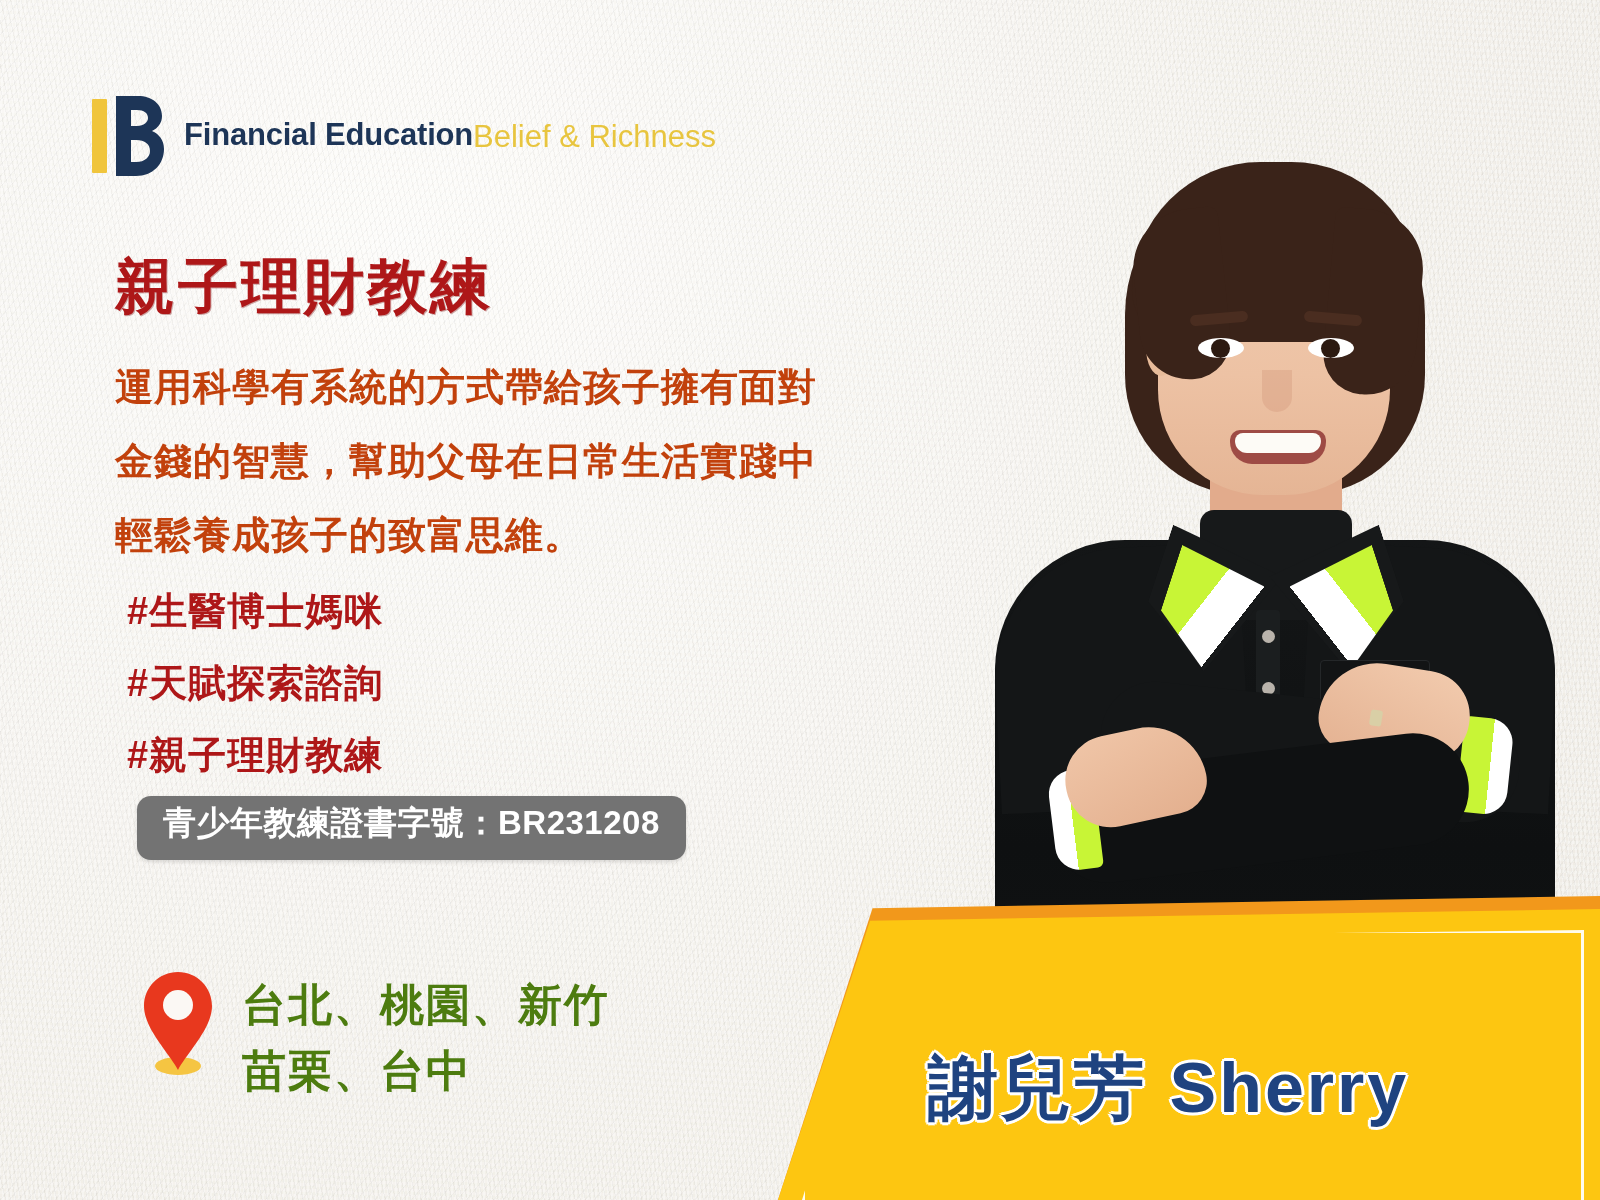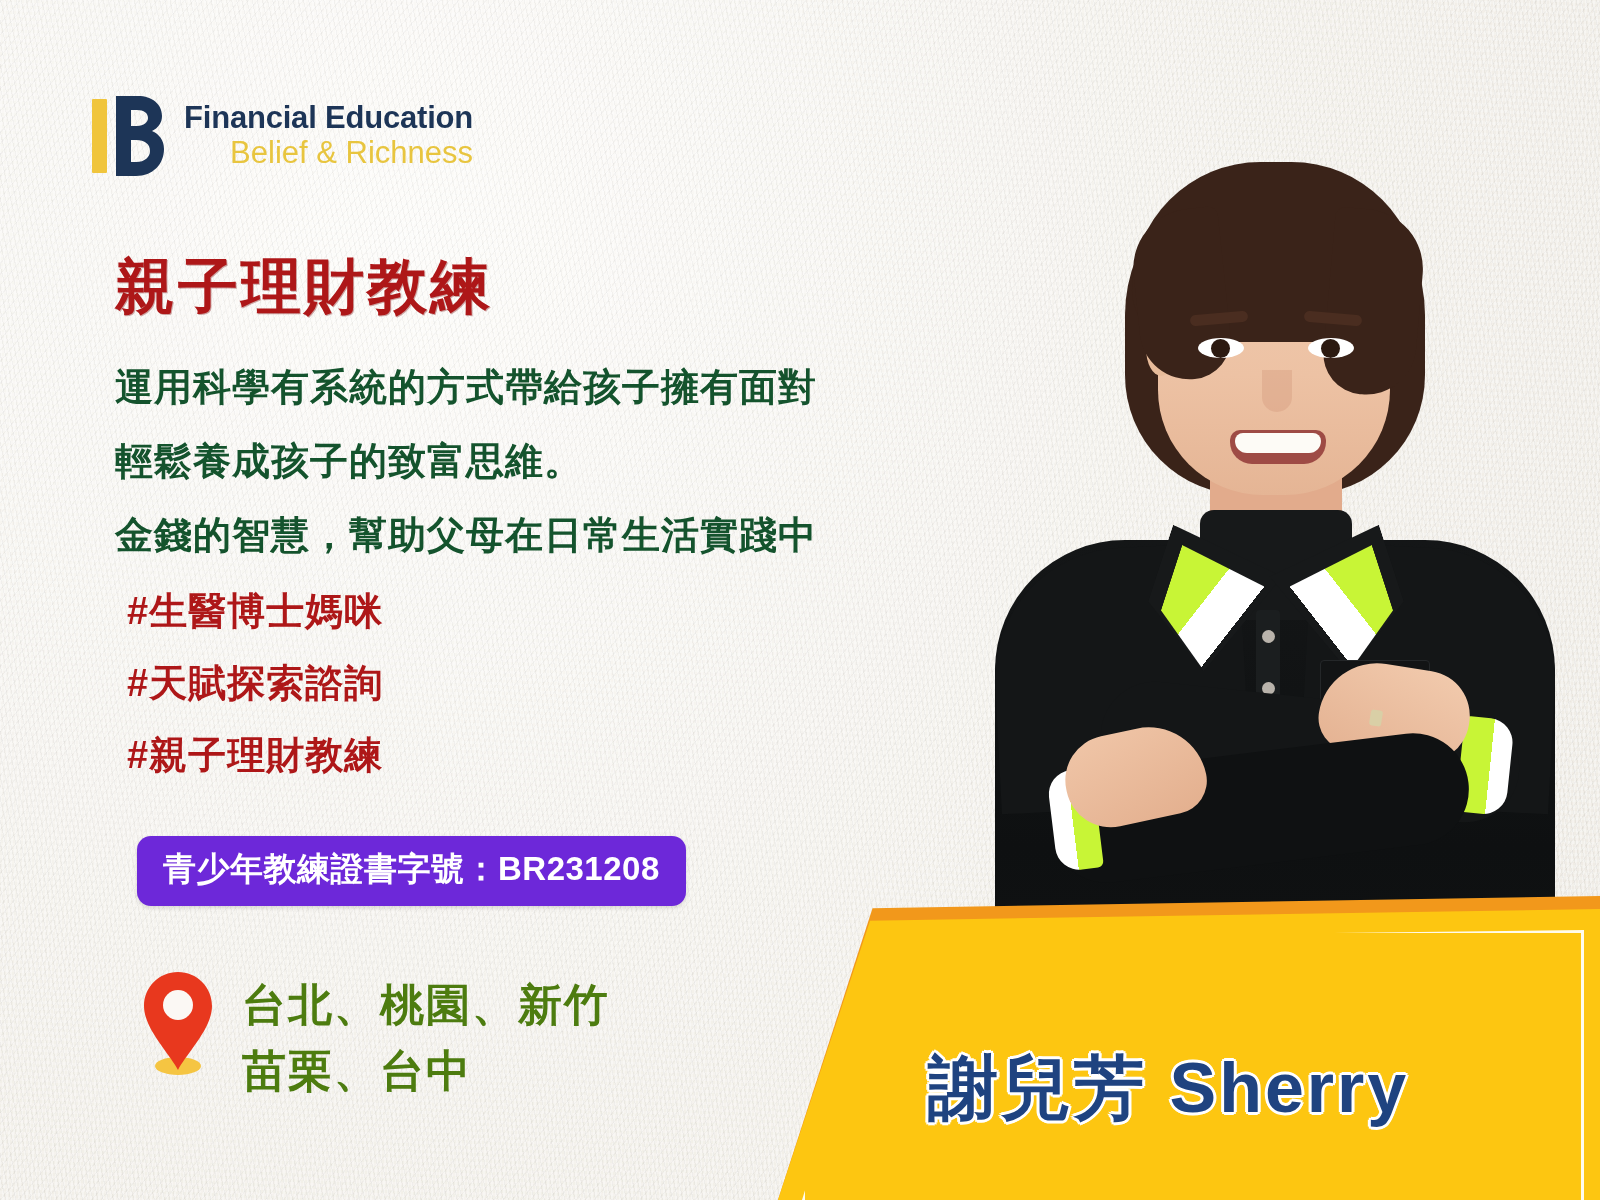--- a/index.html
+++ b/index.html
@@ -40,21 +40,21 @@
   #logo-block{
     position:absolute; left:92px; top:96px;
     display:flex; align-items:center; gap:20px;
   }
   .logo-mark{ position:relative; width:72px; height:80px; flex:none; }
   .logo-bar{
     position:absolute; left:0; top:3px;
     width:15px; height:74px; background:#F0C53C; border-radius:1px;
   }
   .logo-b{ position:absolute; left:24px; top:0; width:48px; height:80px; }
-  .logo-text{ display:flex; flex-direction:column; line-height:1.05; }
+  .logo-text{ display:flex; flex-direction:row; line-height:1.05; }
   .logo-line1{
     font-size:31px; font-weight:bold; color:#1d3557;
     letter-spacing:-0.2px; white-space:nowrap;
   }
   .logo-line2{
     font-size:31px; font-weight:normal; color:#E8C53F;
     letter-spacing:0px; white-space:nowrap; margin-top:2px;text-align:right;
   }
 
   
@@ -62,39 +62,39 @@
     position:absolute; left:115px; top:247px;
     font-size:60px; font-weight:bold; color:#AE1718;
     letter-spacing:3px; white-space:nowrap;
     text-shadow:1px 1px 0 rgba(120,10,10,.35);
   }
 
   
   #description{
     position:absolute; left:115px; top:350px;
     width:790px;
-    font-size:38px; font-weight:bold; color:#14532d;
+    font-size:38px; font-weight:bold; color:#c2410c;
     line-height:74px; letter-spacing:1px;
   }
   #description div{ white-space:nowrap; }
 
   
   #hashtags{
     position:absolute; left:115px; top:575px;
     font-size:38px; font-weight:bold; color:#AE1718;
     line-height:72px; letter-spacing:1px;
   }
   #hashtags div{ white-space:nowrap;margin-left:12px; }
 
   
   #cert-badge{
-    position:absolute; left:137px; top:836px;
-    background:#6d28d9; color:#ffffff;
+    position:absolute; left:137px; top:796px;
+    background:#737373; color:#ffffff;
     border-radius:14px;
-    padding:11px 26px 14px 26px;
+    padding:5px 26px 14px 26px;
     font-size:33px; font-weight:bold; letter-spacing:.5px;
     white-space:nowrap;
     box-shadow:0 2px 4px rgba(0,0,0,.12);
   }
 
   
   #location-block{
     position:absolute; left:140px; top:962px;
     display:flex; align-items:flex-start; gap:26px;
   }
@@ -307,22 +307,22 @@
     <div class="logo-text">
       <span class="logo-line1">Financial Education</span>
       <span class="logo-line2">Belief &amp; Richness</span>
     </div>
   </div>
 
   <div id="headline">親子理財教練</div>
 
   <div id="description">
     <div>運用科學有系統的方式帶給孩子擁有面對</div>
+    <div>金錢的智慧，幫助父母在日常生活實踐中</div>
     <div>輕鬆養成孩子的致富思維。</div>
-    <div>金錢的智慧，幫助父母在日常生活實踐中</div>
   </div>
 
   <div id="hashtags">
     <div>#生醫博士媽咪</div>
     <div>#天賦探索諮詢</div>
     <div>#親子理財教練</div>
   </div>
 
   <div id="cert-badge">青少年教練證書字號：BR231208</div>
 

